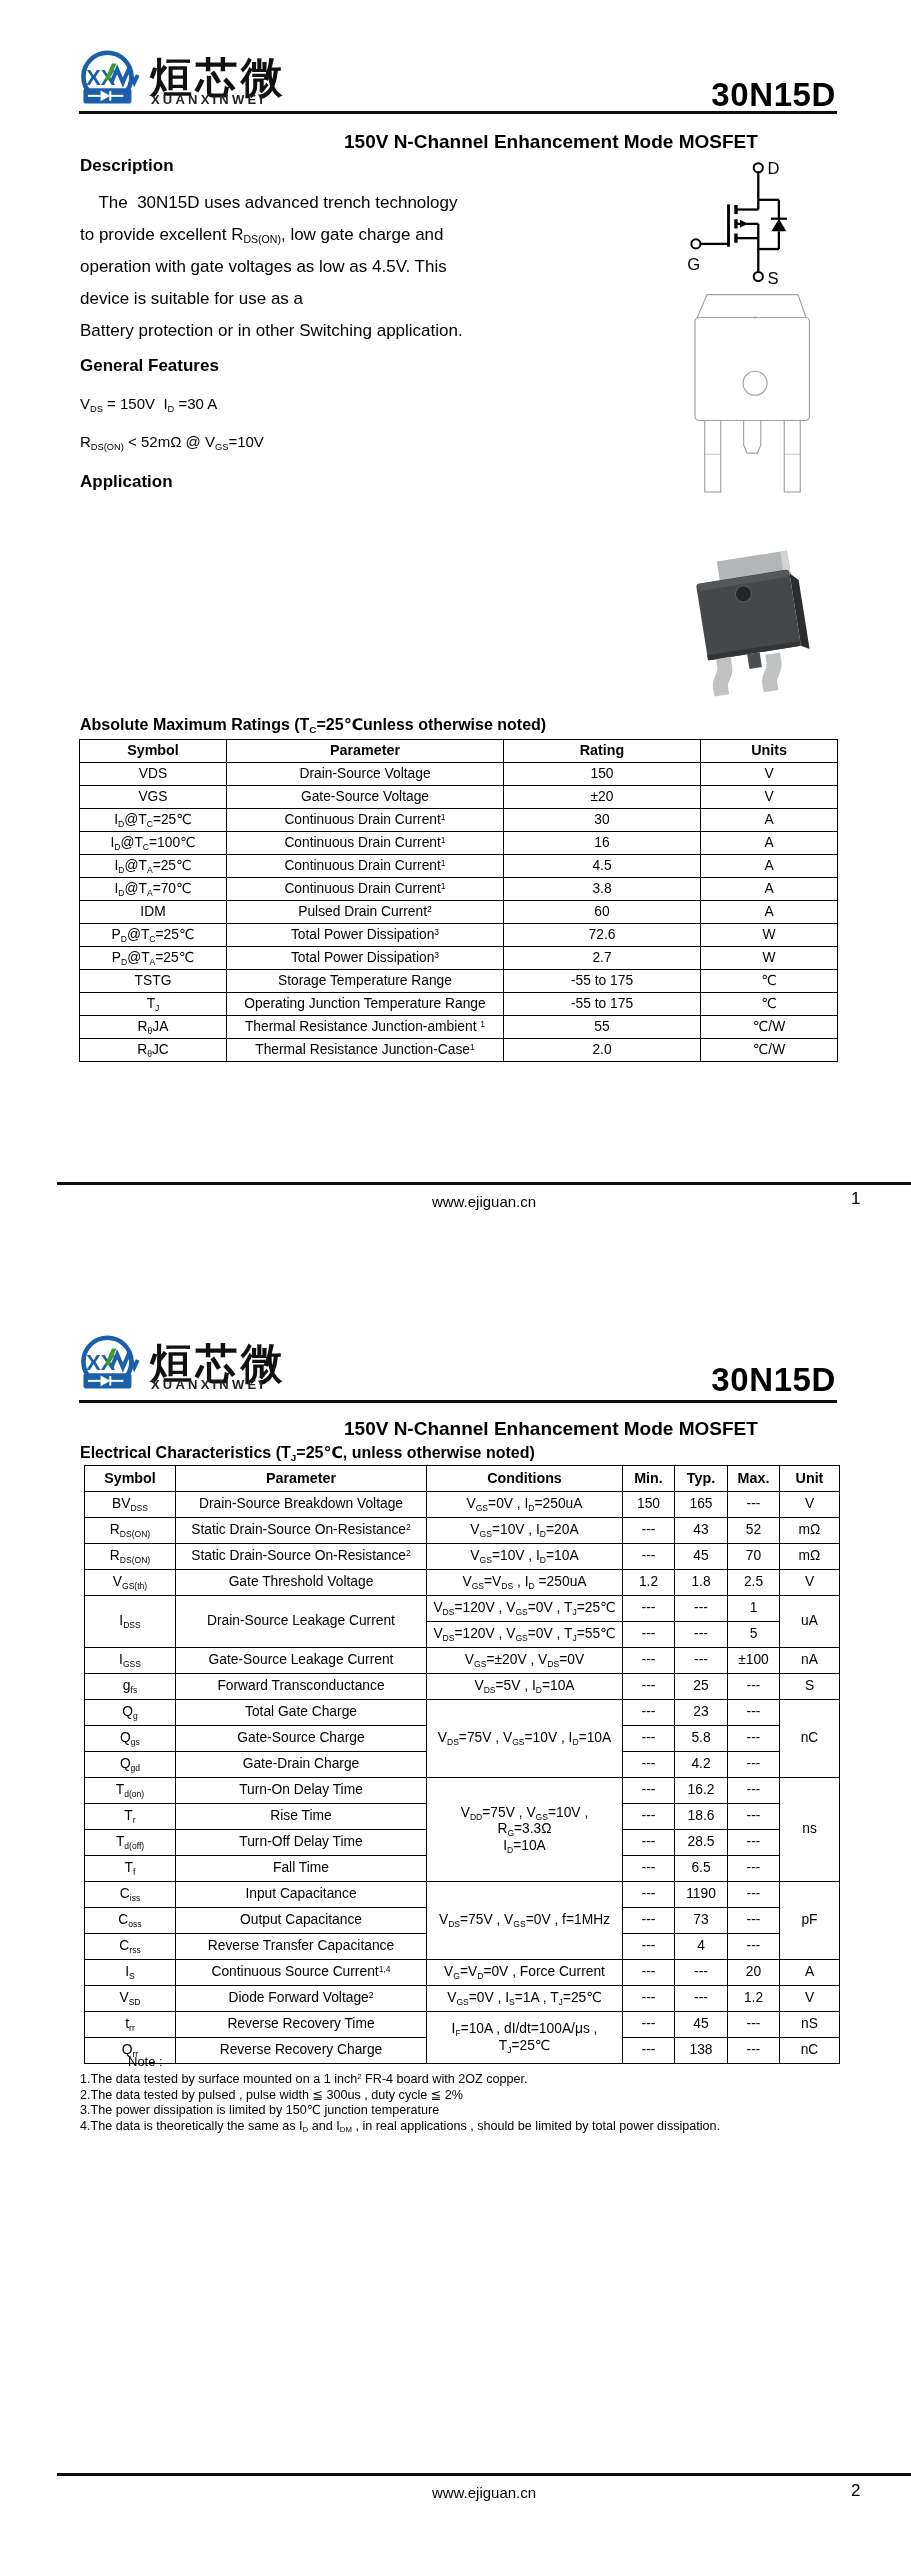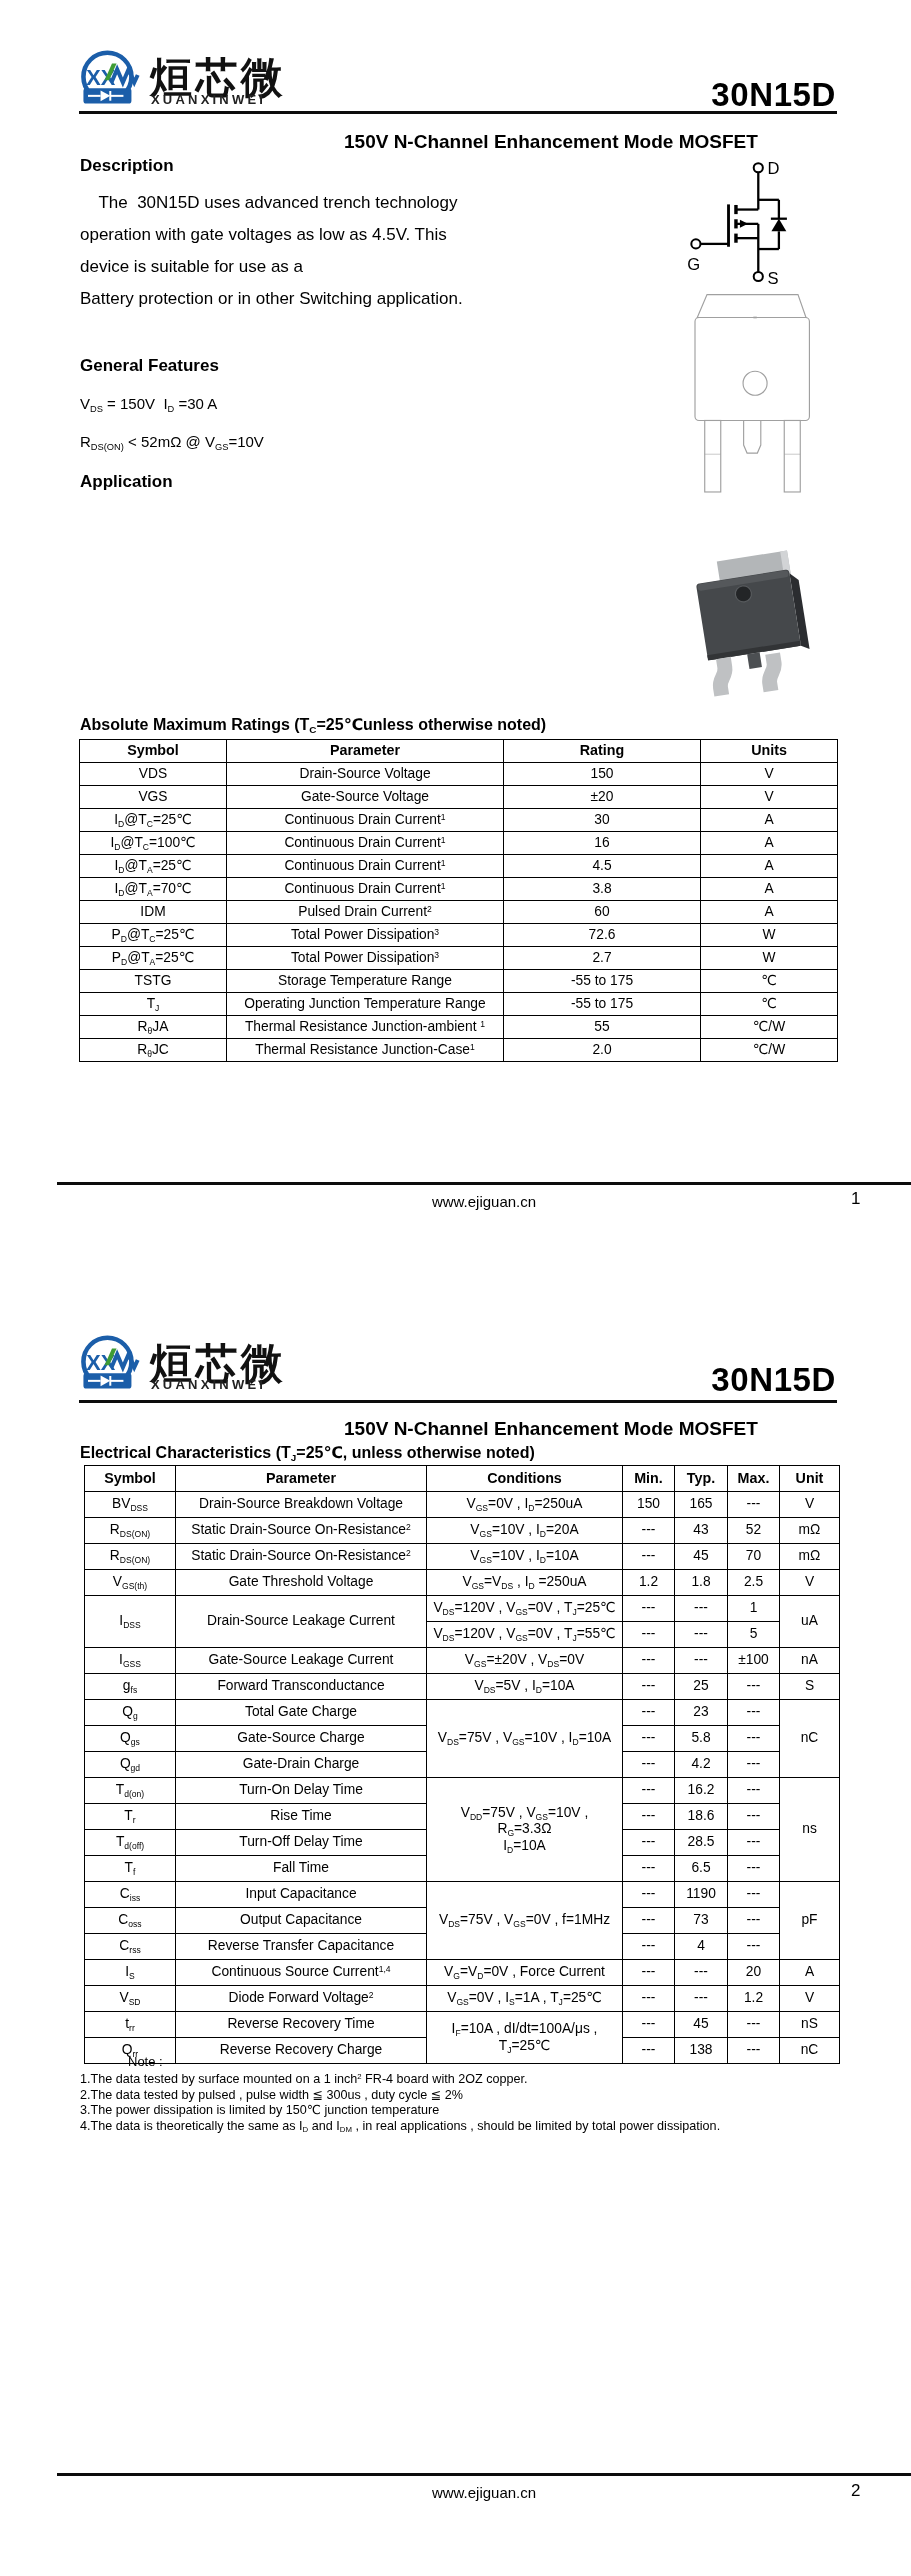--- a/index.html
+++ b/index.html
@@ -56,20 +56,21 @@
   <div class="abs brand-cn" style="left:150px;top:50px">烜芯微</div>
   <div class="abs brand-en" style="left:151px;top:92px">XUANXINWEI</div>
 
   <div class="abs part-number" style="left:516px;top:76px;width:320px">30N15D</div>
   <div class="rule" style="left:79px;top:111px;width:758px"></div>
   <div class="abs subtitle" style="left:344px;top:131px;width:492px">150V N-Channel Enhancement Mode MOSFET</div>
 
   <div class="abs h-sec" style="left:80px;top:156px">Description</div>
   <div class="abs desc-lines" style="left:80px;top:187px">
       <div>The&nbsp; 30N15D uses advanced trench technology</div>
+      <div>to provide excellent R<sub>DS(ON)</sub>, low gate charge and</div>
       <div>operation with gate voltages as low as 4.5V. This</div>
       <div>device is suitable for use as a</div>
       <div>Battery protection or in other Switching application.</div>
     </div>
 
   <div class="abs h-sec" style="left:80px;top:356px">General Features</div>
   <div class="abs feat-lines" style="left:80px;top:395px">
       <div>V<sub>DS</sub> = 150V&nbsp;&nbsp;I<sub>D</sub> =30 A</div>
       <div>R<sub>DS(ON)</sub> &lt; 52mΩ @ V<sub>GS</sub>=10V</div>
     </div>

